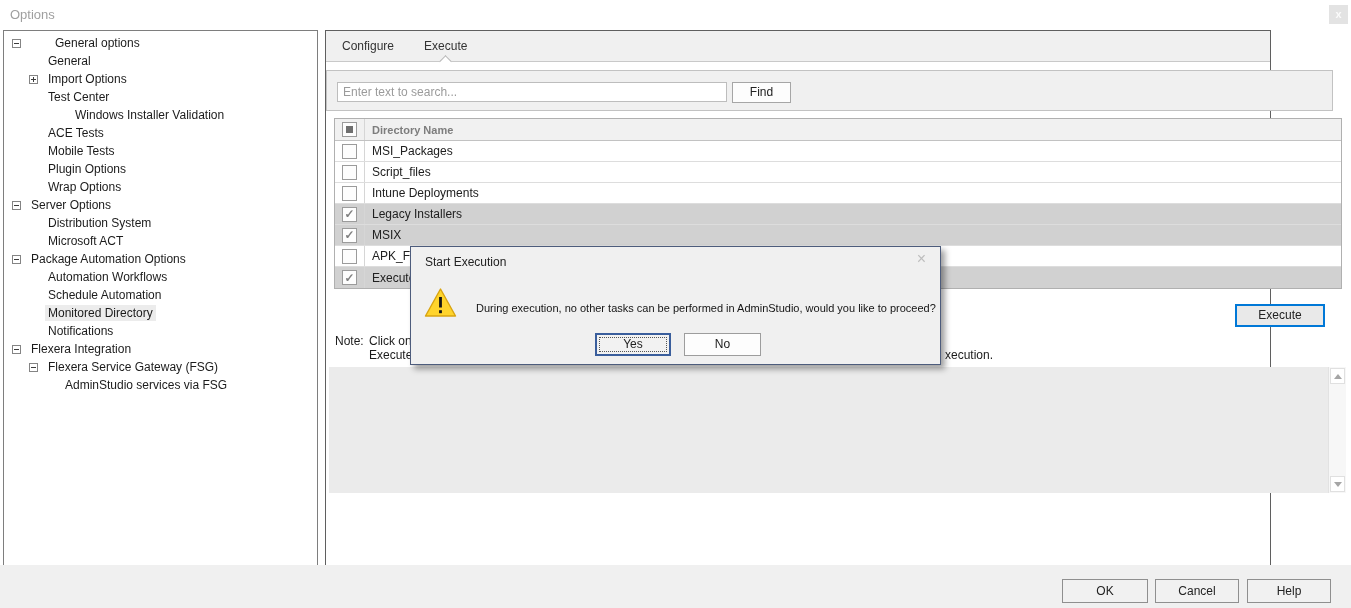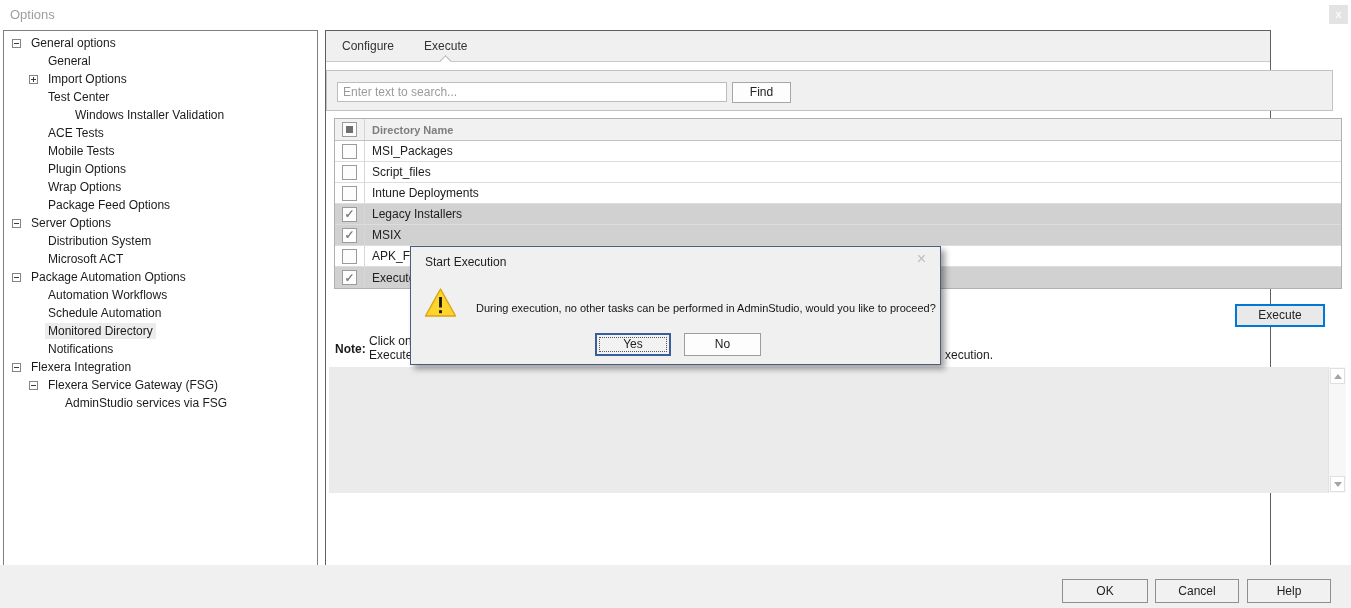--- a/index.html
+++ b/index.html
@@ -56,21 +56,21 @@
   .thead .cell-name { color:#7d7d7d; font-weight:bold; font-size:11px; }
   .cb { width:15px; height:15px; border:1px solid #9b9b9b; background:#fdfdfd; position:relative;
         display:flex; align-items:center; justify-content:center; }
   .cb.checked::before { content:"\2713"; color:#7f7f7f; font-size:12px; font-weight:bold; line-height:1; }
   .cb.ind::before { content:""; width:7px; height:7px; background:#6f6f6f; }
 
   #execute-btn { left:909px; top:273px; width:90px; height:23px; background:#e9e9e9;
                  border:2px solid #0078d7; line-height:19px; }
 
   .note-frag { position:absolute; color:#1b1b1b; }
-  #note-label { left:9px;  top:311px; font-weight:bold; }
+  #note-label { left:9px;  top:303px; font-weight:normal; }
   #note-line1 { left:43px; top:303px; }
   #note-line2 { left:43px; top:317px; }
   #note-right { left:619px; top:317px; }
 
   #log-box { left:3px; top:336px; width:1017px; height:126px; background:#ebebeb; }
   #log-scrollbar { position:absolute; right:0; top:0; width:18px; height:100%; background:#f7f7f7;
                    border-left:1px solid #e2e2e2; }
   .sb-btn { position:absolute; left:1px; width:15px; height:16px; background:#fff; border:1px solid #e0e0e0;
             display:flex; align-items:center; justify-content:center; }
   #sb-up { top:1px; } #sb-down { bottom:1px; }
@@ -88,21 +88,21 @@
              border:2px solid #3a5e9c; outline:1px dotted #555; outline-offset:-5px; line-height:19px; }
   #btn-no  { left:273px; top:86px; width:77px; height:23px; background:#fdfdfd; border:1px solid #9d9d9d; line-height:21px; }
 </style>
 </head>
 <body>
 
 <div class="abs" id="titlebar-text">Options</div>
 <div class="abs" id="win-close">x</div>
 
 <div class="abs" id="tree-panel">
-    <div class="tree-item" style="padding-left: 8px;">
+    <div class="tree-item" style="padding-left: 8px; gap: 24px;">
       <span class="glyph minus"></span>
       <span class="tree-label">General options</span>
     </div>
     <div class="tree-item" style="padding-left: 25px;">
       <span class="glyph none"></span>
       <span class="tree-label">General</span>
     </div>
     <div class="tree-item" style="padding-left: 25px;">
       <span class="glyph plus"></span>
       <span class="tree-label">Import Options</span>
@@ -123,24 +123,20 @@
       <span class="glyph none"></span>
       <span class="tree-label">Mobile Tests</span>
     </div>
     <div class="tree-item" style="padding-left: 25px;">
       <span class="glyph none"></span>
       <span class="tree-label">Plugin Options</span>
     </div>
     <div class="tree-item" style="padding-left: 25px;">
       <span class="glyph none"></span>
       <span class="tree-label">Wrap Options</span>
-    </div>
-    <div class="tree-item" style="padding-left: 25px;">
-      <span class="glyph none"></span>
-      <span class="tree-label">Package Feed Options</span>
     </div>
     <div class="tree-item" style="padding-left: 8px;">
       <span class="glyph minus"></span>
       <span class="tree-label">Server Options</span>
     </div>
     <div class="tree-item" style="padding-left: 25px;">
       <span class="glyph none"></span>
       <span class="tree-label">Distribution System</span>
     </div>
     <div class="tree-item" style="padding-left: 25px;">

